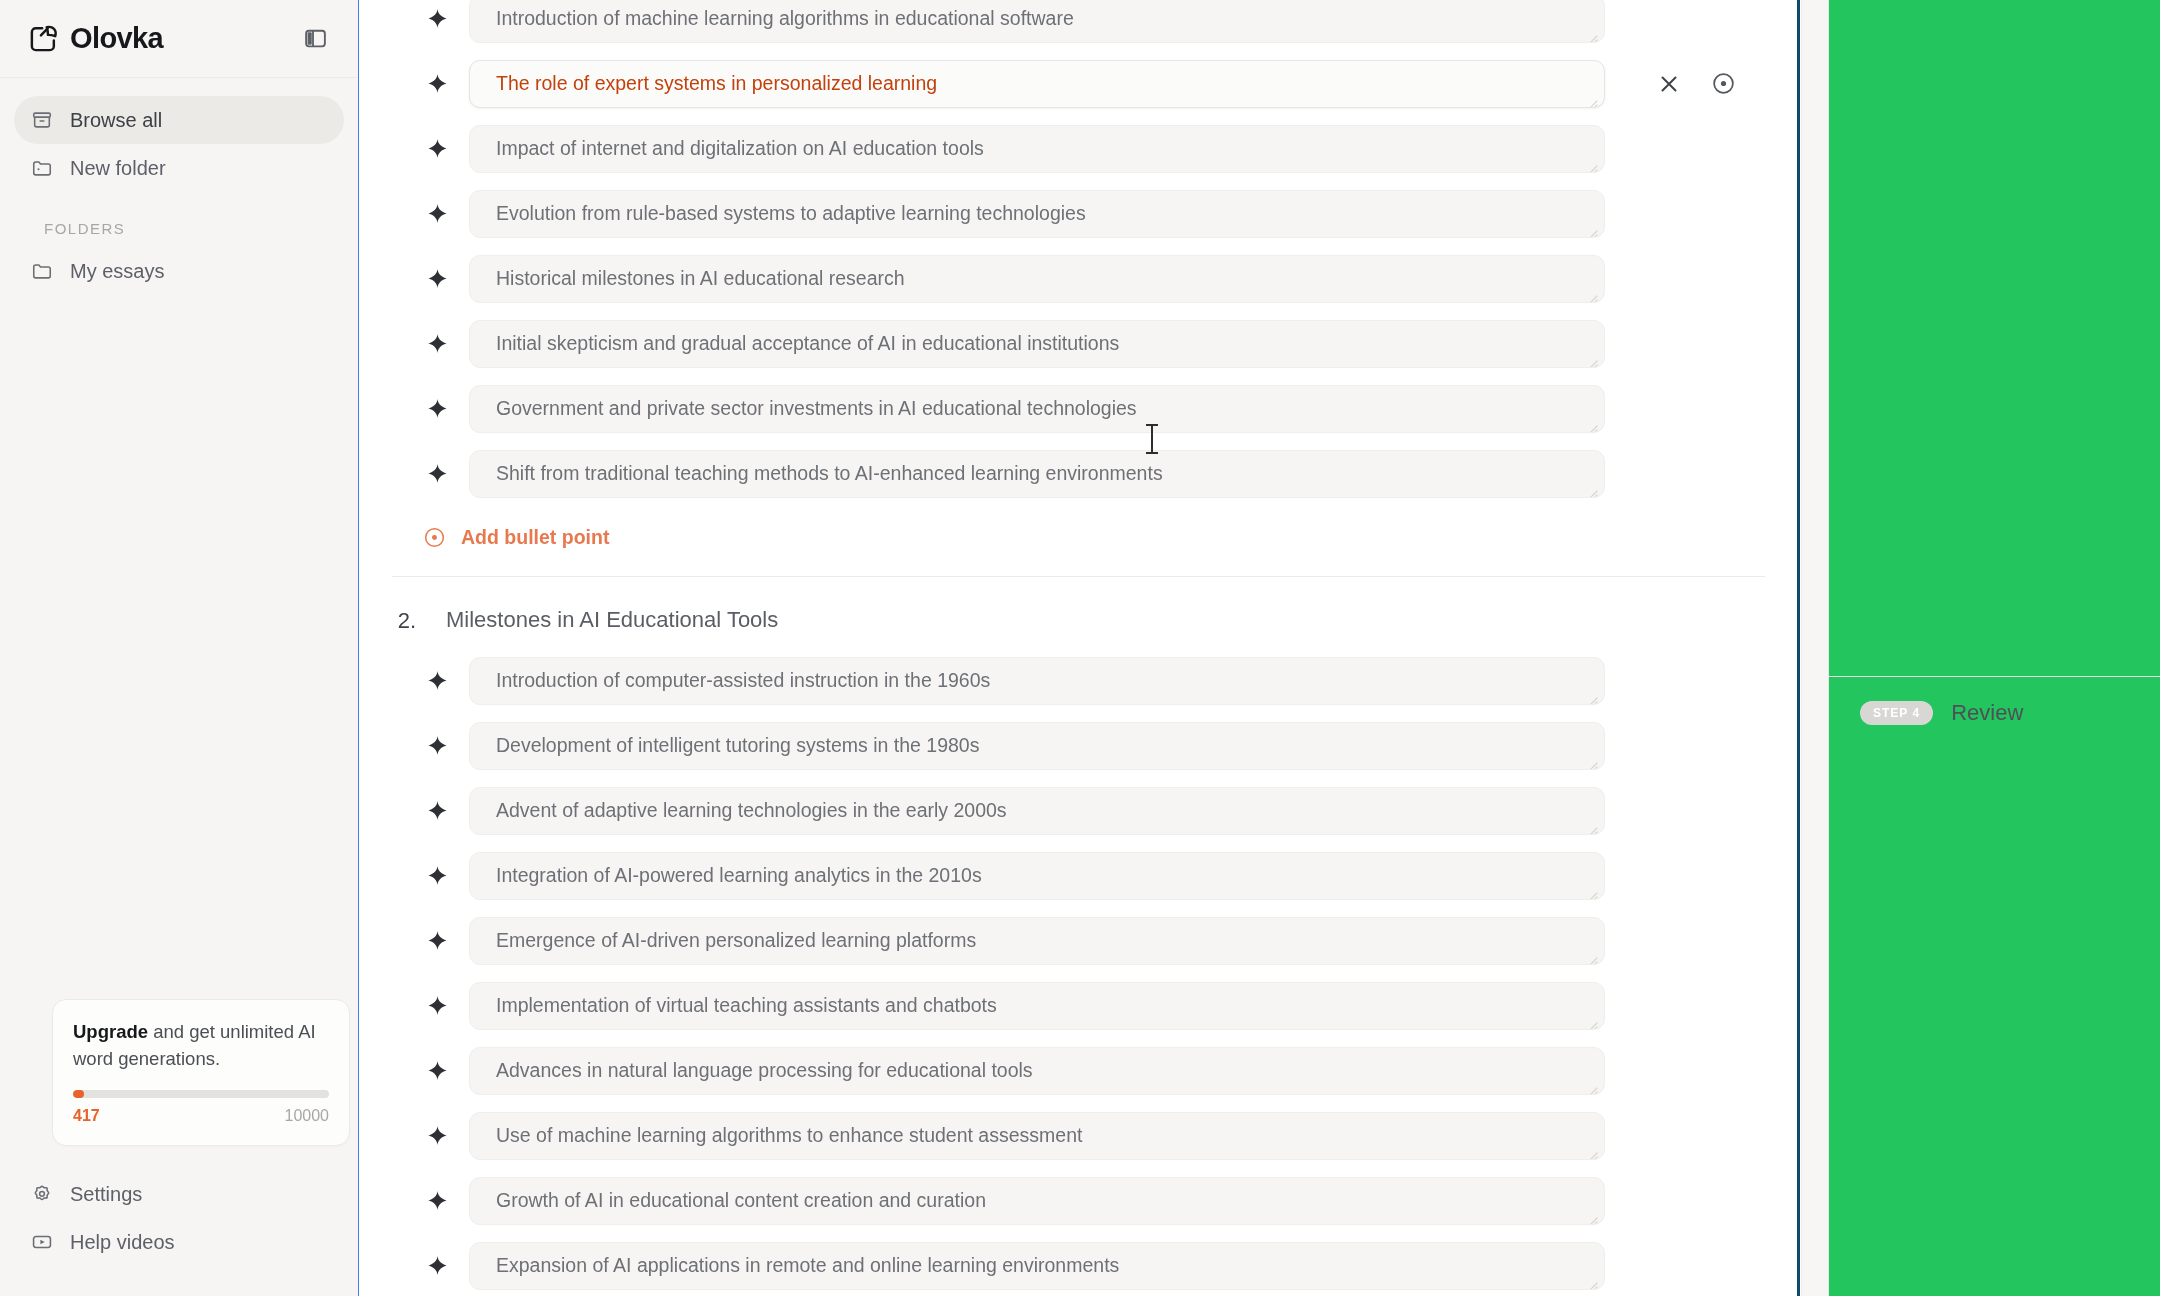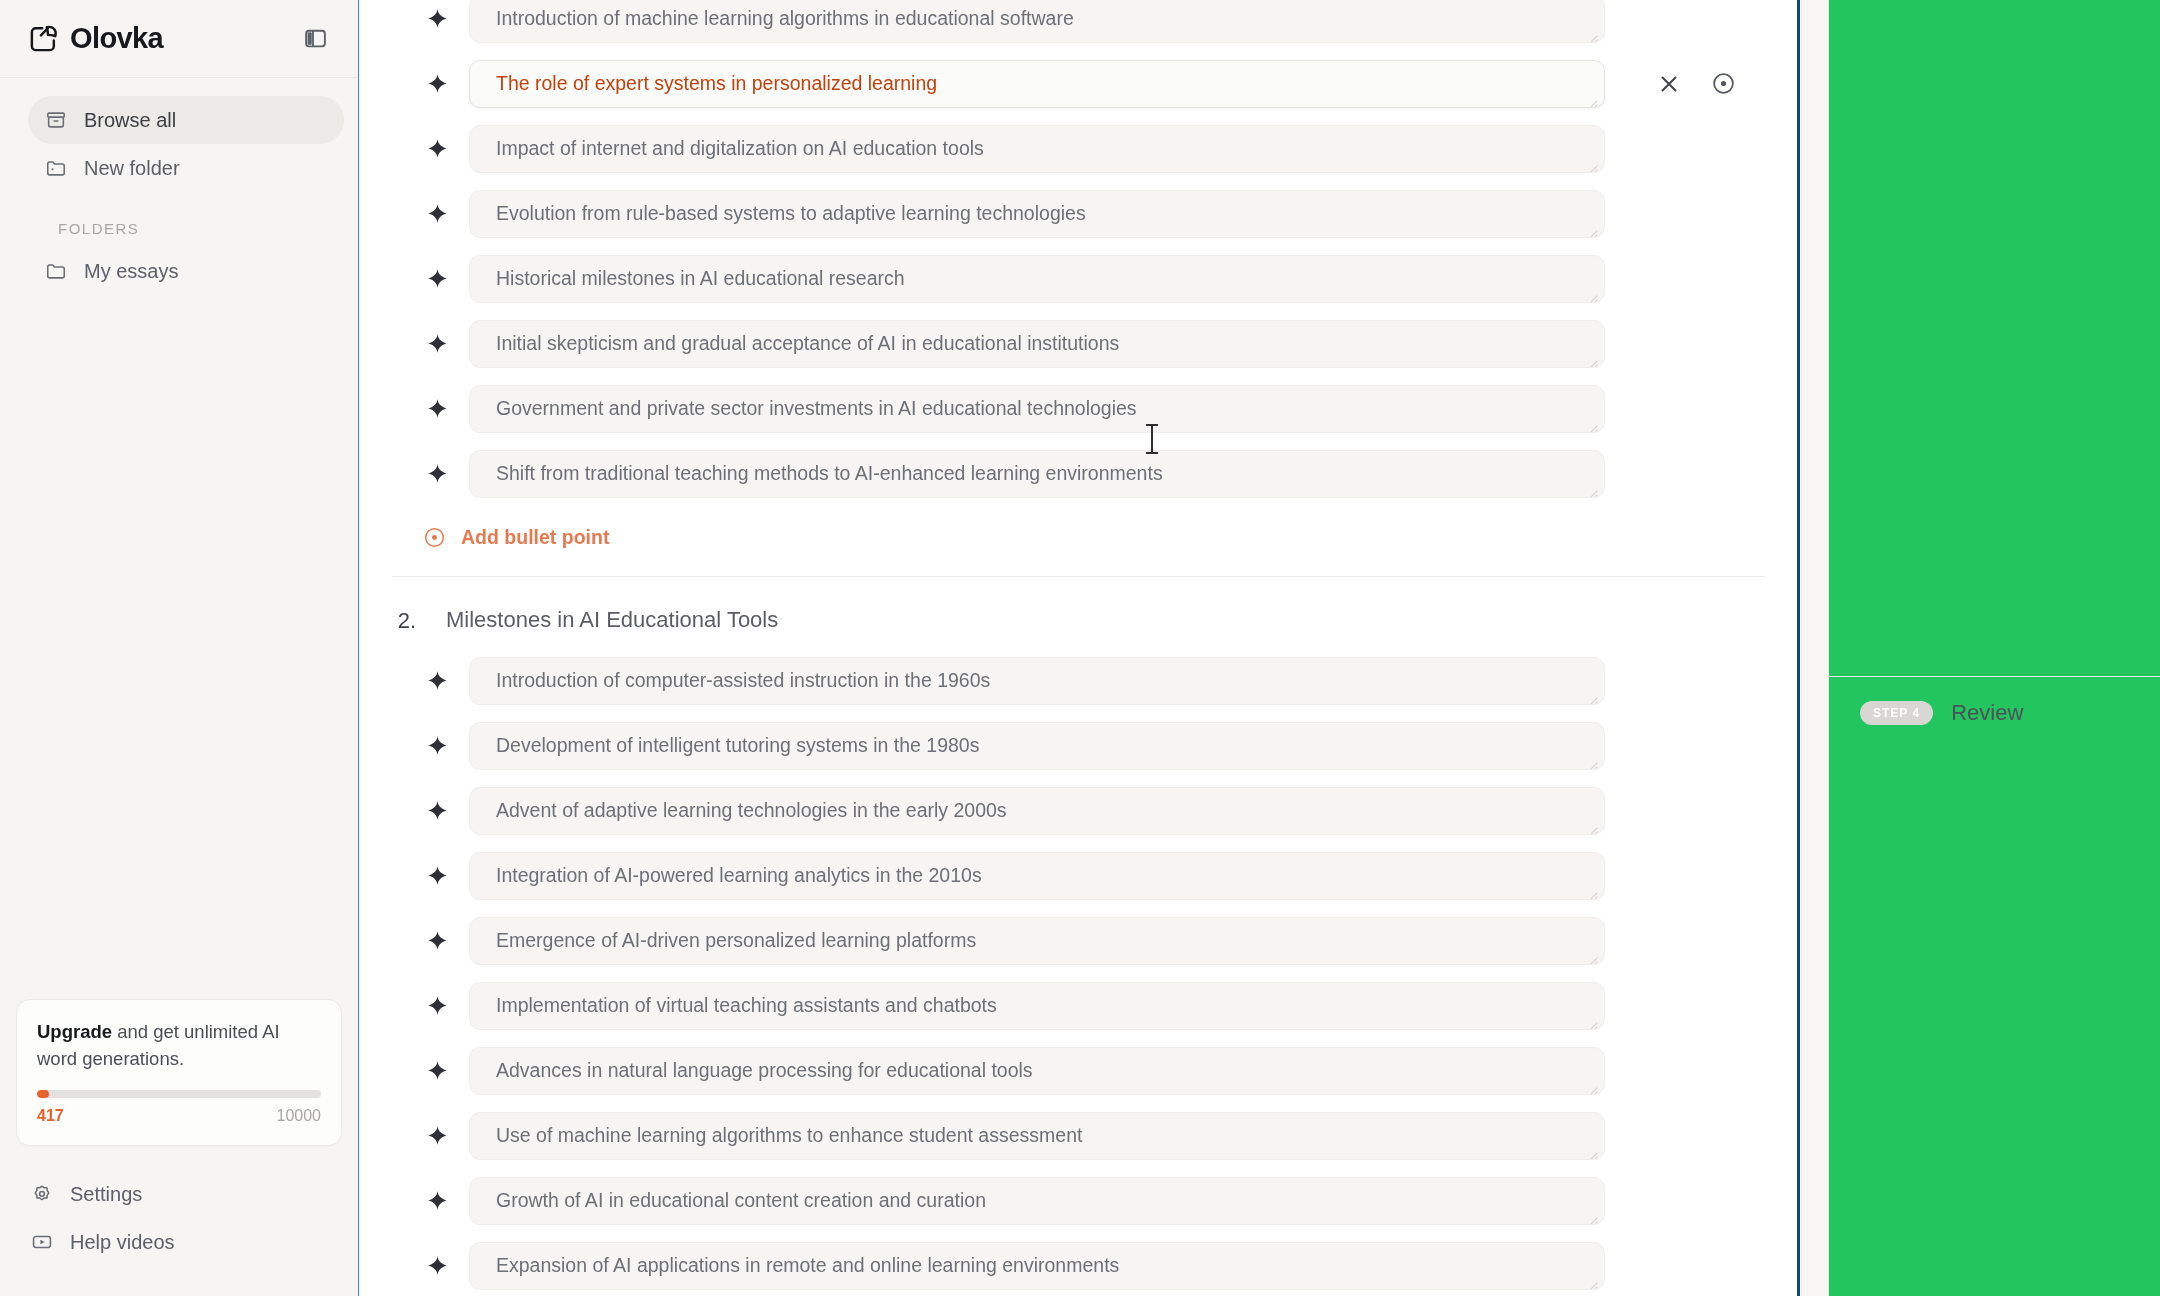--- a/index.html
+++ b/index.html
@@ -54,21 +54,21 @@
     color: #16181c;
     letter-spacing: -0.6px;
     line-height: 1;
   }
   .panel-toggle {
     width: 34px; height: 34px;
     display: flex; align-items: center; justify-content: center;
     cursor: pointer; border-radius: 6px;
   }
 
-  .sb-nav { padding: 18px 14px 0 28px; }
+  .sb-nav { padding: 18px 14px 0 14px; }
 
   .sb-item {
     display: flex;
     align-items: center;
     gap: 16px;
     height: 48px;
     padding: 0 16px;
     border-radius: 24px;
     cursor: pointer;
     color: #5d6068;
@@ -82,21 +82,21 @@
     font-size: 15px;
     letter-spacing: 1.5px;
     color: #a9a7a2;
     font-weight: 500;
     padding: 28px 0 10px 30px;
   }
 
   .sb-spacer { flex: 1 1 auto; }
 
   
-  .upgrade-wrap { padding: 0 16px; }
+  .upgrade-wrap { padding: 0 8px; margin-left: 44px; }
   .upgrade-card {
     background: #fdfdfc;
     border: 1px solid #eceae6;
     border-radius: 14px;
     padding: 19px 20px 20px 20px;
     box-shadow: 0 1px 2px rgba(0,0,0,0.025);
   }
   .upgrade-text {
     font-size: 18.5px;
     line-height: 1.42;

